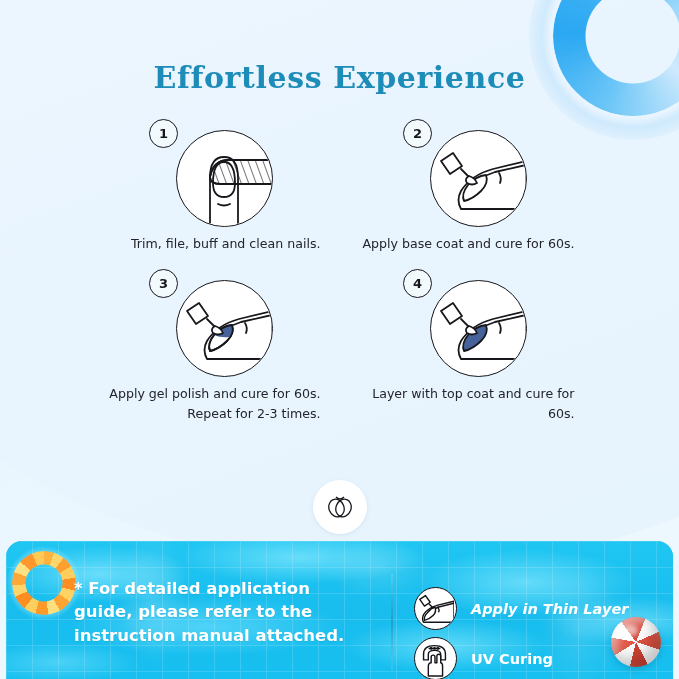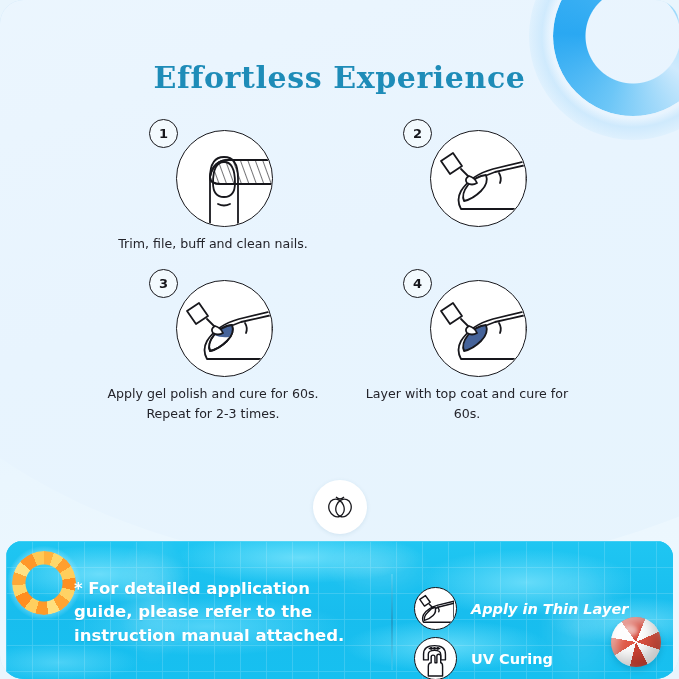--- a/index.html
+++ b/index.html
@@ -2,21 +2,21 @@
 <html><head>
 <meta charset="utf-8">
 <style>
   html,body{margin:0;padding:0;}
   body{
     width:679px;height:679px;overflow:hidden;
     font-family:"Liberation Sans", sans-serif;
     background:#e9f5fd;
     position:relative;
   }
-  #page{position:absolute;inset:0;overflow:hidden;background:#cfe9fa;border-radius:24px;}
+  #page{position:absolute;inset:0;overflow:hidden;background:#cfe9fa;}
 
   
   .bg-base{position:absolute;inset:0;
     background:linear-gradient(170deg,#cfe8fa 0%,#dff0fc 26%,#eaf6fe 60%,#eef8fe 100%);}
   .bg-curve{position:absolute;left:-180px;top:-250px;width:1150px;height:820px;
     border-radius:50%;
     background:linear-gradient(160deg,#eef7fe 0%,#e8f4fe 55%,#e6f4fd 100%);}
   .bg-curve2{position:absolute;left:-230px;top:-300px;width:1220px;height:840px;
     border-radius:50%;background:#dcefFC;opacity:.55;}
 
@@ -41,21 +41,21 @@
     display:grid;grid-template-columns:1fr 1fr;row-gap:21px;column-gap:28px;}
   .step{position:relative;display:flex;flex-direction:column;align-items:center;}
   .step-art{position:relative;width:100px;height:100px;}
   .circle{position:absolute;left:13px;top:5px;width:95px;height:95px;border-radius:50%;
     border:1.6px solid #17171c;background:#ffffff;overflow:hidden;}
   .num{position:absolute;left:-14px;top:-6px;width:27px;height:27px;border-radius:50%;
     border:1.5px solid #17171c;background:#f3fafe;z-index:3;
     display:flex;align-items:center;justify-content:center;
     font-size:13px;font-weight:700;color:#17171c;
     font-family:"DejaVu Sans","Liberation Sans",sans-serif;}
-  .cap{margin-top:9px;width:215px;text-align:center;font-size:12.6px;line-height:1.58;
+  .cap{margin-top:9px;width:215px;text-align:right;font-size:12.6px;line-height:1.58;
     color:#24242b;font-family:"DejaVu Sans","Liberation Sans",sans-serif;}
 
   
   .banner{position:absolute;left:6px;right:6px;bottom:0;height:138px;
     border-radius:16px 16px 0 0;overflow:hidden;background:#1ec3f0;}
   .water{position:absolute;inset:0;
     background:
       radial-gradient(ellipse 150px 46px at 14% 24%, rgba(120,226,252,.85), transparent 62%),
       radial-gradient(ellipse 190px 40px at 44% 12%, rgba(130,230,253,.75), transparent 65%),
       radial-gradient(ellipse 170px 52px at 78% 30%, rgba(120,226,252,.8), transparent 64%),
@@ -181,20 +181,21 @@
               <path d="M55 44 Q58 52 50 60 Q42 68 33 70 Q30 63 37 54 Q45 45 55 44Z" fill="#fff"></path>
 
               <path d="M10 30 L22 22 L31 35 L19 43 Z" fill="#fff"></path>
               <path d="M30 38 L40 48"></path>
               <path d="M38 45 Q44 47 46 52 Q41 55 36 52 Q33 48 38 45Z" fill="#fff"></path>
             </g>
           </svg>
         </div>
         <div class="num">2</div>
       </div>
+      <div class="cap">Apply base coat and cure for 60s.</div>
     </div>
 
     <div class="step">
       <div class="step-art">
         <div class="circle">
           <svg viewBox="0 0 95 95" width="95" height="95">
             <defs>
                 <clipPath id="c3">
                   <circle cx="47.5" cy="47.5" r="47"></circle>
                 </clipPath>

